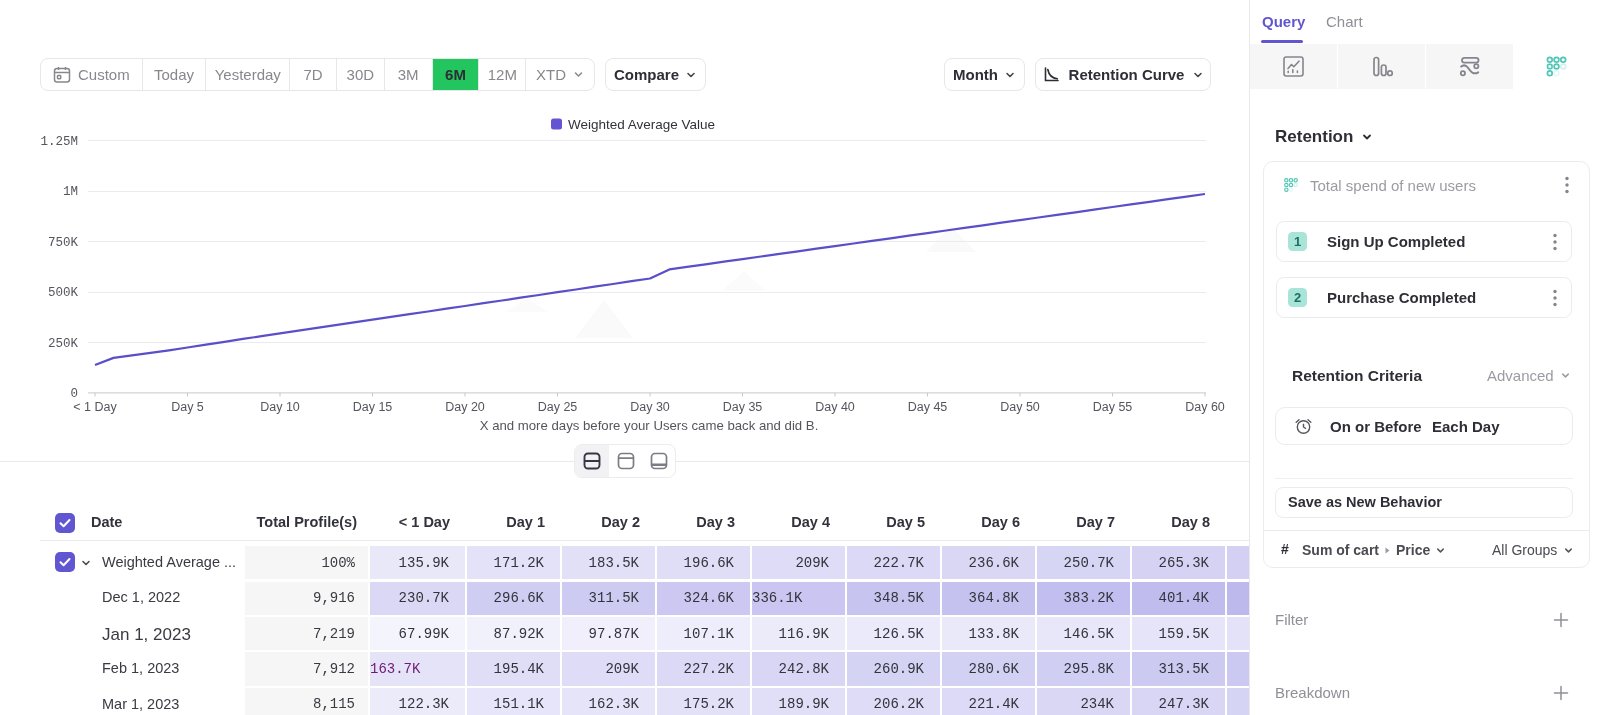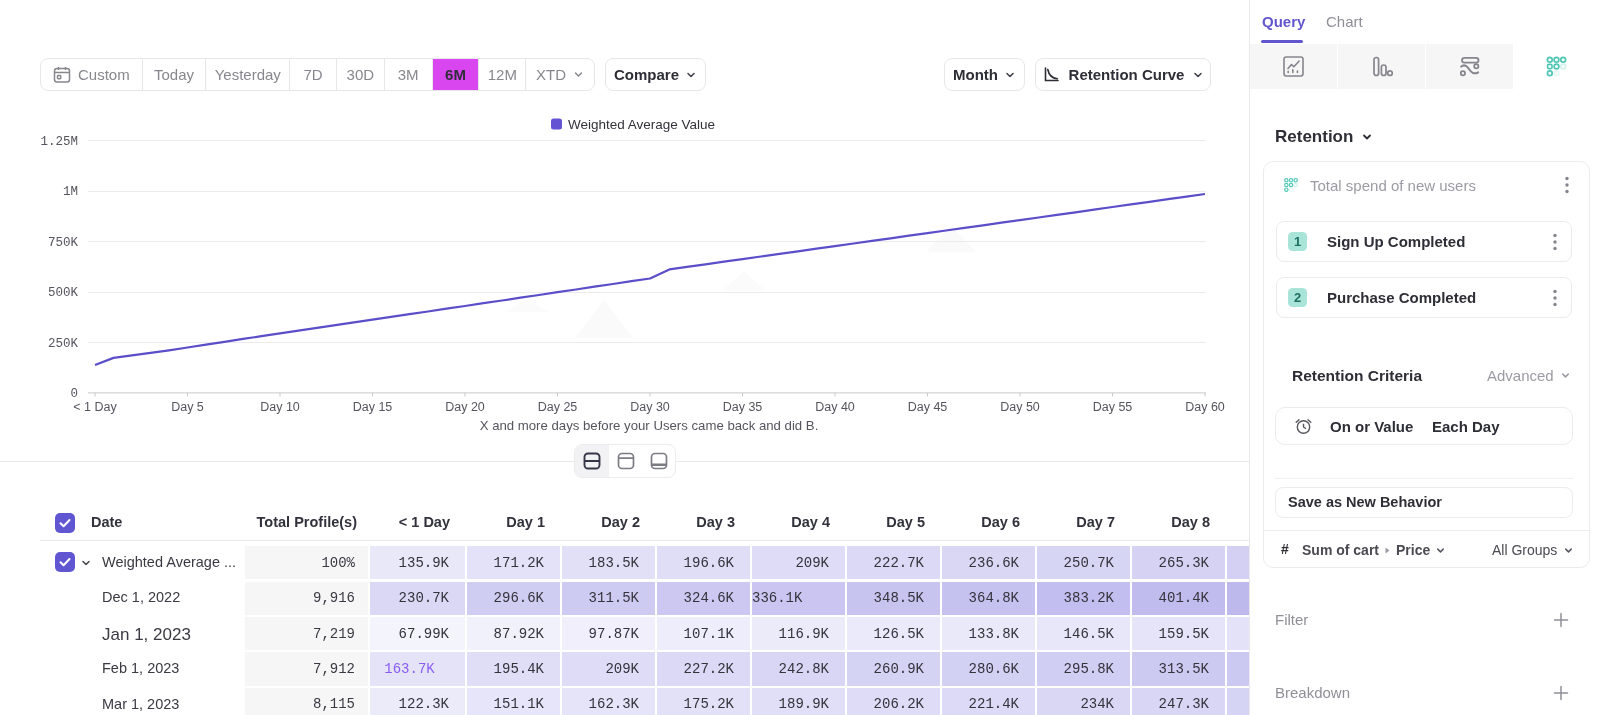--- a/index.html
+++ b/index.html
@@ -62,21 +62,21 @@
         <line x1="12.5" y1="1" x2="12.5" y2="4"></line>
         <rect x="4.5" y="9.5" width="3.2" height="3.2" rx="0.6"></rect>
       </svg>
       <span>Custom</span>
     </div>
     <div style="width:64px;display:flex;align-items:center;justify-content:center;gap:7px;border-right:1px solid #e7e7e9;font-size:15px;color:#87878d;box-sizing:border-box;">Today</div>
     <div style="width:84px;display:flex;align-items:center;justify-content:center;gap:7px;border-right:1px solid #e7e7e9;font-size:15px;color:#87878d;box-sizing:border-box;">Yesterday</div>
     <div style="width:47px;display:flex;align-items:center;justify-content:center;gap:7px;border-right:1px solid #e7e7e9;font-size:15px;color:#87878d;box-sizing:border-box;">7D</div>
     <div style="width:48px;display:flex;align-items:center;justify-content:center;gap:7px;border-right:1px solid #e7e7e9;font-size:15px;color:#87878d;box-sizing:border-box;">30D</div>
     <div style="width:48px;display:flex;align-items:center;justify-content:center;gap:7px;border-right:1px solid #e7e7e9;font-size:15px;color:#87878d;box-sizing:border-box;">3M</div>
-    <div style="width:47px;display:flex;align-items:center;justify-content:center;gap:7px;border-right:1px solid #e7e7e9;font-size:15px;color:#87878d;box-sizing:border-box;background:#d946ef;color:#2e2e36;font-weight:700;">6M</div>
+    <div style="width:47px;display:flex;align-items:center;justify-content:center;gap:7px;border-right:1px solid #e7e7e9;font-size:15px;color:#87878d;box-sizing:border-box;background:#22c55e;color:#2e2e36;font-weight:700;">6M</div>
     <div style="width:47px;display:flex;align-items:center;justify-content:center;gap:7px;border-right:1px solid #e7e7e9;font-size:15px;color:#87878d;box-sizing:border-box;">12M</div>
     <div style="width:68px;display:flex;align-items:center;justify-content:center;gap:7px;font-size:15px;color:#87878d;box-sizing:border-box;">
       <span>XTD</span>
       <svg width="11" height="11" viewBox="0 0 11 11">
         <path d="M2.5 4 L5.5 7 L8.5 4" stroke="#87878d" stroke-width="1.5" fill="none" stroke-linecap="round" stroke-linejoin="round"></path>
       </svg>
     </div>
   </div>
 <div style="position:absolute;left:605px;top:58px;width:101px;height:33px;border:1px solid #e7e7e9;border-radius:8px;display:flex;align-items:center;justify-content:center;gap:6px;box-sizing:border-box;font-size:15px;font-weight:600;color:#2e2e36">Compare <svg width="12" height="12" viewBox="0 0 12 12">
       <path d="M3 4.5 L6 7.5 L9 4.5" stroke="#44444c" stroke-width="1.6" fill="none" stroke-linecap="round" stroke-linejoin="round"></path>
@@ -197,21 +197,21 @@
       <div style="position:absolute;left:942px;top:626px;width:77px;text-align:right;font-family:'Liberation Mono',monospace;font-size:14px;color:#33333c">133.8K</div>
       <div style="position:absolute;left:1037.0px;top:616.9px;width:93.0px;height:33.4px;background:rgba(97,87,213,0.146)"></div>
       <div style="position:absolute;left:1037px;top:626px;width:77px;text-align:right;font-family:'Liberation Mono',monospace;font-size:14px;color:#33333c">146.5K</div>
       <div style="position:absolute;left:1132.0px;top:616.9px;width:93.0px;height:33.4px;background:rgba(97,87,213,0.160)"></div>
       <div style="position:absolute;left:1132px;top:626px;width:77px;text-align:right;font-family:'Liberation Mono',monospace;font-size:14px;color:#33333c">159.5K</div>
       <div style="position:absolute;left:1227.0px;top:616.9px;width:22px;height:33.4px;background:rgba(97,87,213,0.171)"></div>
       <div style="position:absolute;left:102px;top:660px;font-size:14.5px;color:#3a3a42">Feb 1, 2023</div>
       <div style="position:absolute;left:245px;top:652.4px;width:123px;height:33.4px;background:#f6f6f7"></div>
       <div style="position:absolute;left:235px;top:661px;width:120px;text-align:right;font-family:'Liberation Mono',monospace;font-size:14px;color:#3a3a42">7,912</div>
       <div style="position:absolute;left:370.0px;top:652.4px;width:95.0px;height:33.4px;background:rgba(97,87,213,0.164)"></div>
-      <div style="position:absolute;left:370px;top:661px;width:79px;text-align:center;font-family:'Liberation Mono',monospace;font-size:14px;color:#8b5cf6">163.7K</div>
+      <div style="position:absolute;left:370px;top:661px;width:79px;text-align:left;font-family:'Liberation Mono',monospace;font-size:14px;color:#701a75">163.7K</div>
       <div style="position:absolute;left:467.0px;top:652.4px;width:93.0px;height:33.4px;background:rgba(97,87,213,0.195)"></div>
       <div style="position:absolute;left:467px;top:661px;width:77px;text-align:right;font-family:'Liberation Mono',monospace;font-size:14px;color:#33333c">195.4K</div>
       <div style="position:absolute;left:562.0px;top:652.4px;width:93.0px;height:33.4px;background:rgba(97,87,213,0.209)"></div>
       <div style="position:absolute;left:562px;top:661px;width:77px;text-align:right;font-family:'Liberation Mono',monospace;font-size:14px;color:#33333c">209K</div>
       <div style="position:absolute;left:657.0px;top:652.4px;width:93.0px;height:33.4px;background:rgba(97,87,213,0.227)"></div>
       <div style="position:absolute;left:657px;top:661px;width:77px;text-align:right;font-family:'Liberation Mono',monospace;font-size:14px;color:#33333c">227.2K</div>
       <div style="position:absolute;left:752.0px;top:652.4px;width:93.0px;height:33.4px;background:rgba(97,87,213,0.243)"></div>
       <div style="position:absolute;left:752px;top:661px;width:77px;text-align:right;font-family:'Liberation Mono',monospace;font-size:14px;color:#33333c">242.8K</div>
       <div style="position:absolute;left:847.0px;top:652.4px;width:93.0px;height:33.4px;background:rgba(97,87,213,0.261)"></div>
       <div style="position:absolute;left:847px;top:661px;width:77px;text-align:right;font-family:'Liberation Mono',monospace;font-size:14px;color:#33333c">260.9K</div>
@@ -323,21 +323,21 @@
 <div style="position:absolute;left:1292px;top:367px;font-size:15.5px;font-weight:700;color:#2e2e36">Retention Criteria</div>
 <div style="position:absolute;left:1487px;top:367px;font-size:15px;color:#9b9ba3;display:flex;align-items:center;gap:6px">Advanced <svg width="11" height="11" viewBox="0 0 12 12">
       <path d="M3 4.5 L6 7.5 L9 4.5" stroke="#9b9ba3" stroke-width="1.6" fill="none" stroke-linecap="round" stroke-linejoin="round"></path>
     </svg></div>
 <div style="position:absolute;left:1275px;top:407px;width:298px;height:38px;border:1px solid #ececef;border-radius:10px;box-sizing:border-box"></div>
 <div style="position:absolute;left:1294px;top:417px"><svg width="19" height="19" viewBox="0 0 19 19" fill="none" stroke="#55555e" stroke-width="1.4">
       <circle cx="9.5" cy="10" r="6.2"></circle>
       <path d="M9.5 6.8 V10 L12 11.8"></path>
       <path d="M2.2 5.2 L5 2.8 M16.8 5.2 L14 2.8" stroke-linecap="round"></path>
     </svg></div>
-<div style="position:absolute;left:1330px;top:418px;font-size:15px;font-weight:700;color:#2e2e36">On or Value</div>
+<div style="position:absolute;left:1330px;top:418px;font-size:15px;font-weight:700;color:#2e2e36">On or Before</div>
 <div style="position:absolute;left:1432px;top:418px;font-size:15px;font-weight:700;color:#2e2e36">Each Day</div>
 <div style="position:absolute;left:1275px;top:478px;width:298px;height:1px;background:#f0f0f2"></div>
 <div style="position:absolute;left:1275px;top:487px;width:298px;height:31px;border:1px solid #ececef;border-radius:8px;box-sizing:border-box"></div>
 <div style="position:absolute;left:1288px;top:494px;font-size:14.5px;font-weight:600;color:#2e2e36">Save as New Behavior</div>
 <div style="position:absolute;left:1264px;top:530px;width:325px;height:1px;background:#ececef"></div>
 <div style="position:absolute;left:1281px;top:541px;font-size:14px;font-weight:700;color:#2e2e36">#</div>
 <div style="position:absolute;left:1302px;top:542px;font-size:14px;font-weight:600;color:#4a4a52;display:flex;align-items:center;gap:5px">Sum of cart <svg width="7" height="9" viewBox="0 0 7 9">
       <path d="M1.5 1.5 L5.5 4.5 L1.5 7.5 Z" fill="#9b9ba3"></path>
     </svg> Price <svg width="11" height="11" viewBox="0 0 12 12">
       <path d="M3 4.5 L6 7.5 L9 4.5" stroke="#55555e" stroke-width="1.6" fill="none" stroke-linecap="round" stroke-linejoin="round"></path>

